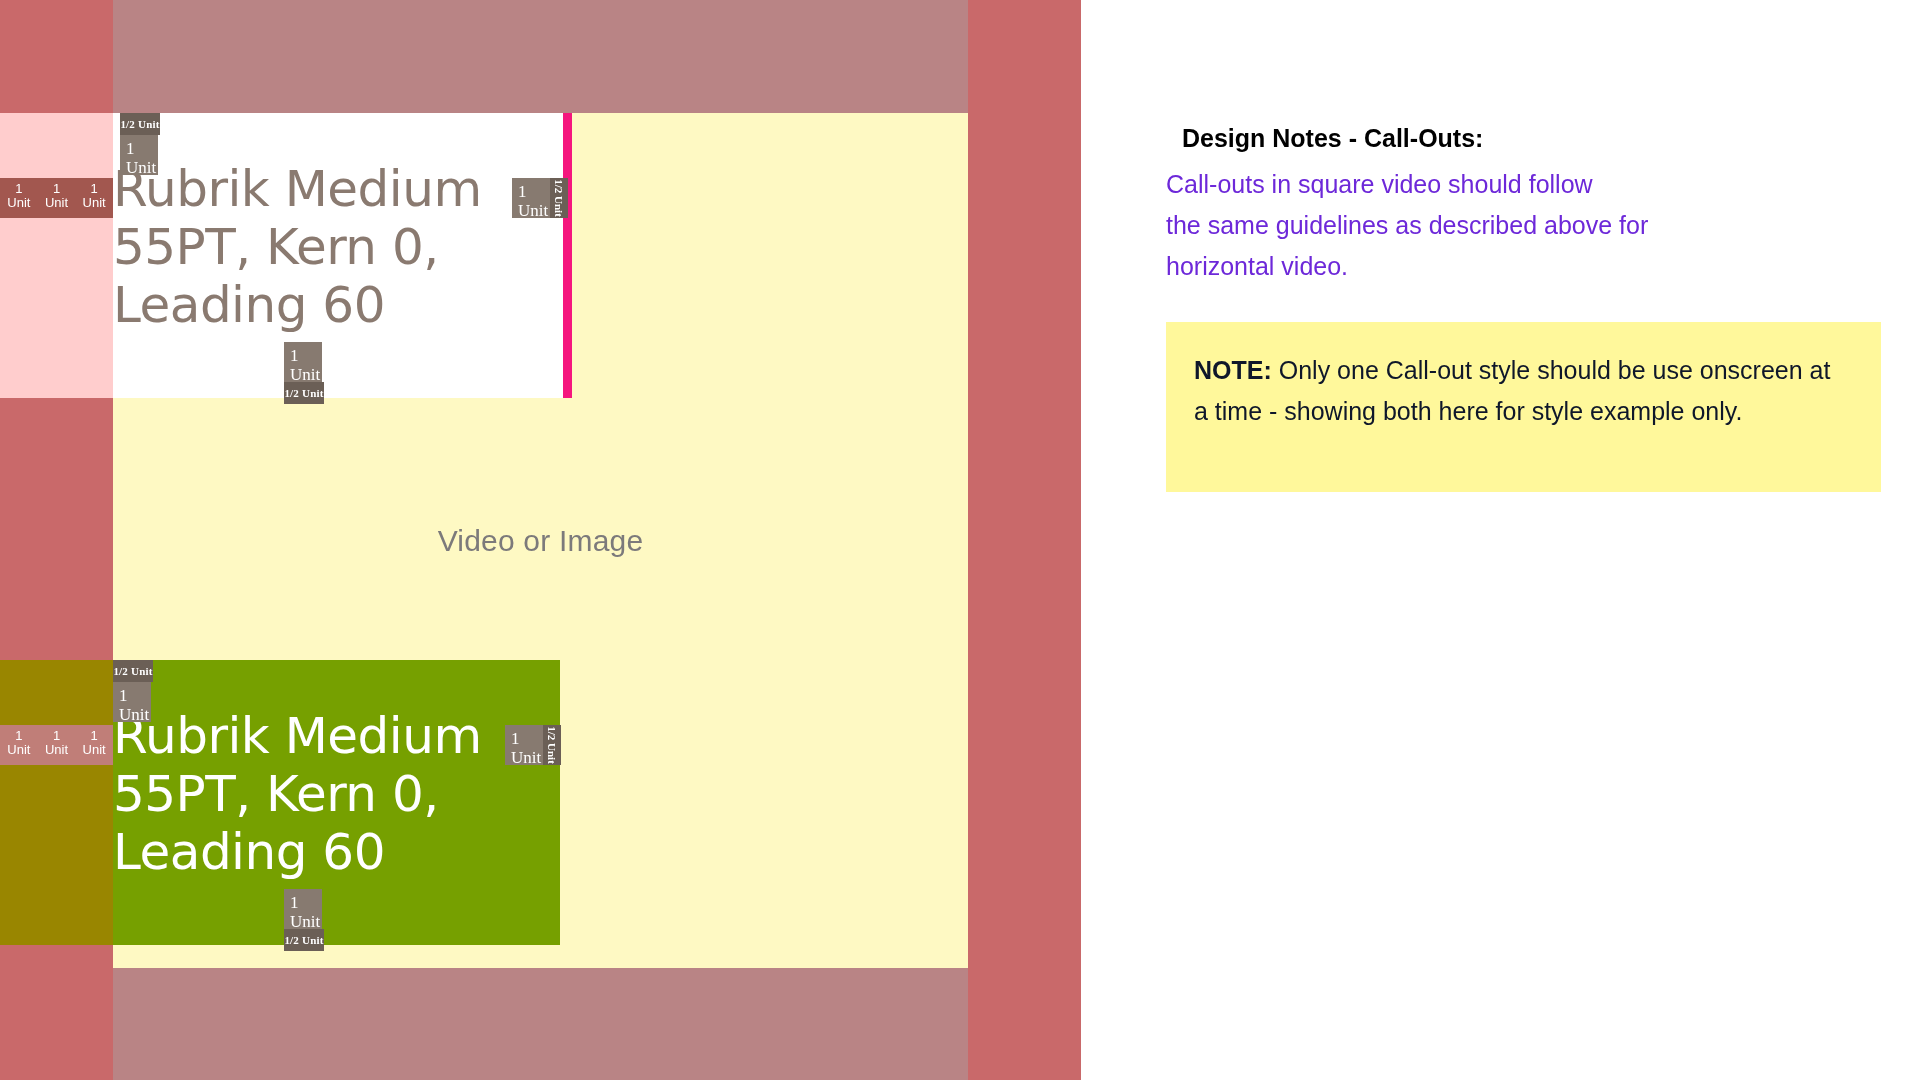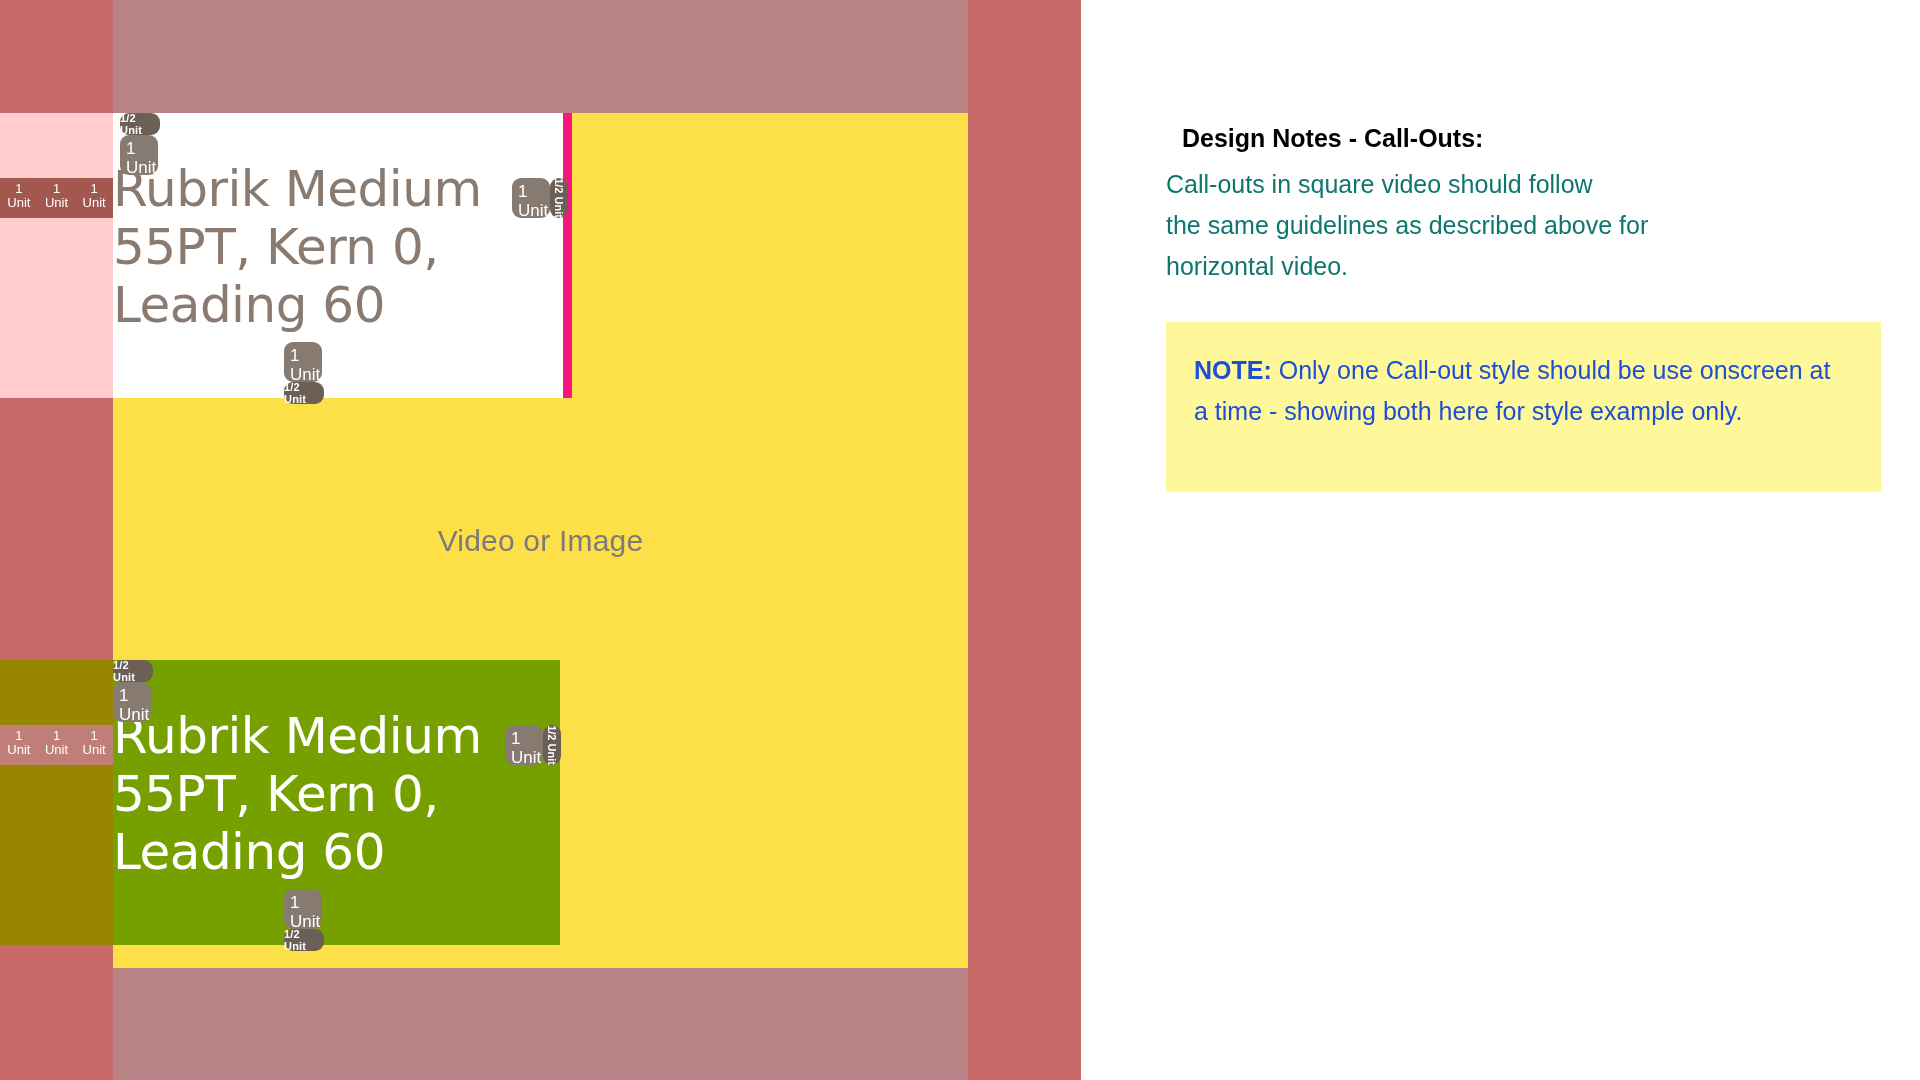--- a/index.html
+++ b/index.html
@@ -42,21 +42,21 @@
     position: absolute;
     left: 113px; top: 0;
     width: 855px; height: 1080px;
     background: #b98485;
   }
   
   .video-plate {
     position: absolute;
     left: 113px; top: 113px;
     width: 855px; height: 855px;
-    background: #fde047;
+    background: #fef9c3;
   }
   .video-plate-label {
     position: absolute;
     left: 0;
     top: 50%;
     width: 100%;
     transform: translateY(-50%);
     text-align: center;
     font-size: 30px;
     color: #7c7a7b;
@@ -130,23 +130,22 @@
     font-family: "DejaVu Sans", sans-serif;
     font-weight: 400;
     letter-spacing: -0.5px;
   }
 
   
   .chip {
     position: absolute;
     background: #6b5f56;
     color: #ffffff;
-    font-family: Liberation Sans, sans-serif;
+    font-family: Liberation Serif, serif;
     box-sizing: border-box;
-    border-radius: 9px;
   }
   .chip.light { background: #877a70; }
   .chip-half {
     font-size: 11px;
     font-weight: bold;
     display: flex;
     align-items: center;
     justify-content: center;
     letter-spacing: 0.2px;
   }
@@ -207,40 +206,40 @@
     color: #000000;
     font-family: "Liberation Sans", sans-serif;
   }
   .notes-body {
     position: absolute;
     left: 0;
     top: 164px;
     width: 680px;
     font-size: 25px;
     line-height: 41px;
-    color: #0f766e;
+    color: #6d28d9;
     white-space: pre-line;
     font-family: "Liberation Sans", sans-serif;
   }
   .note-box {
     position: absolute;
     left: 0;
     top: 322px;
     width: 715px;
     height: 170px;
     background: #fff89b;
   }
   .note-box-text {
     position: absolute;
     left: 28px;
     top: 28px;
     width: 650px;
     font-size: 25px;
     line-height: 41px;
-    color: #1d4ed8;
+    color: #0f172a;
     font-family: "Liberation Sans", sans-serif;
   }
   .note-box-text b { font-weight: bold; }
 </style>
 </head>
 <body>
 
 <div id="root">
 
   <div class="canvas">

